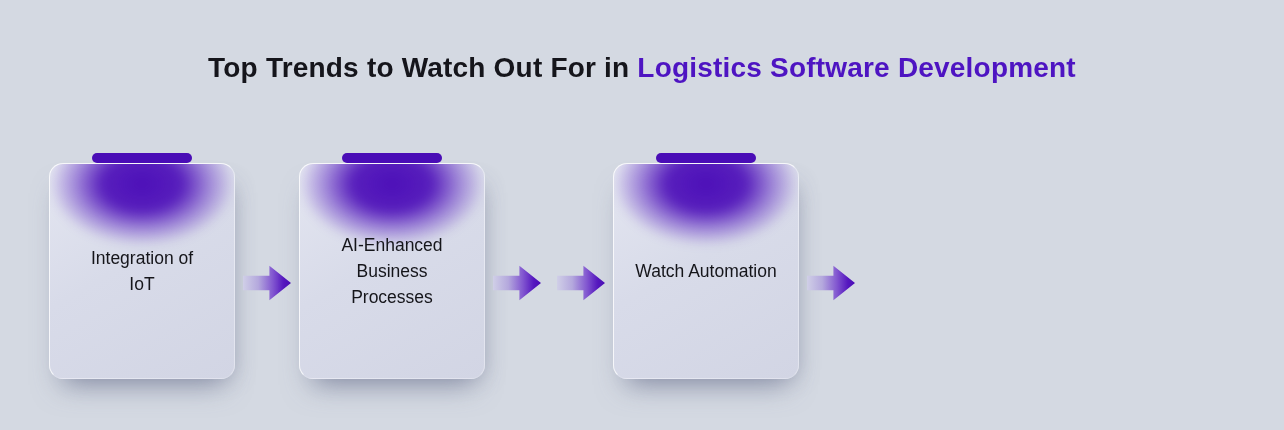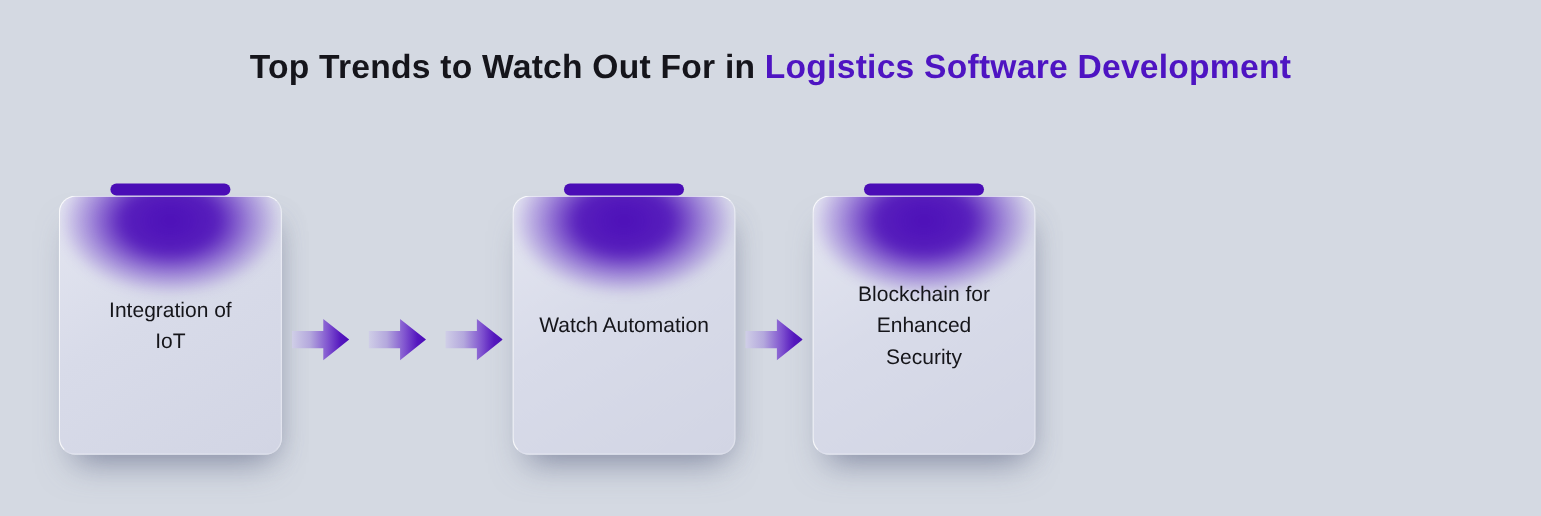--- a/index.html
+++ b/index.html
@@ -9,21 +9,21 @@
     overflow: hidden;
   }
   .canvas {
     position: relative;
     width: 1284px;
     height: 430px;
     background: #d4d9e2;
   }
   .main-title {
     position: absolute;
-    top: 40px;
+    top: 52px;
     left: 0;
     width: 100%;
     text-align: center;
     font-size: 28px;
     font-weight: 700;
     letter-spacing: 0.2px;
     color: #15151b;
     white-space: nowrap;
   }
   .main-title .highlight {
@@ -130,20 +130,29 @@
         <div class="card-label">Integration of
 IoT</div>
       </div>
       <div class="card-accent-bar"></div>
     </div>
 
     <div class="arrow-wrap">
       <div class="arrow-icon"></div>
     </div>
 
+    <div class="trend-card">
+      <div class="card-body">
+        <div class="card-glow"></div>
+        <div class="card-label">AI-Enhanced
+Business
+Processes</div>
+      </div>
+      <div class="card-accent-bar"></div>
+    </div>
 
     <div class="arrow-wrap">
       <div class="arrow-icon"></div>
     </div>
 
 
     <div class="arrow-wrap">
       <div class="arrow-icon"></div>
     </div>
 
@@ -152,24 +161,15 @@
         <div class="card-glow"></div>
         <div class="card-label">Watch Automation</div>
       </div>
       <div class="card-accent-bar"></div>
     </div>
 
     <div class="arrow-wrap">
       <div class="arrow-icon"></div>
     </div>
 
-    <div class="trend-card">
-      <div class="card-body">
-        <div class="card-glow"></div>
-        <div class="card-label">Blockchain for
-Enhanced
-Security</div>
-      </div>
-      <div class="card-accent-bar"></div>
-    </div>
 
   </div>
 </div>
 
 </body></html>

